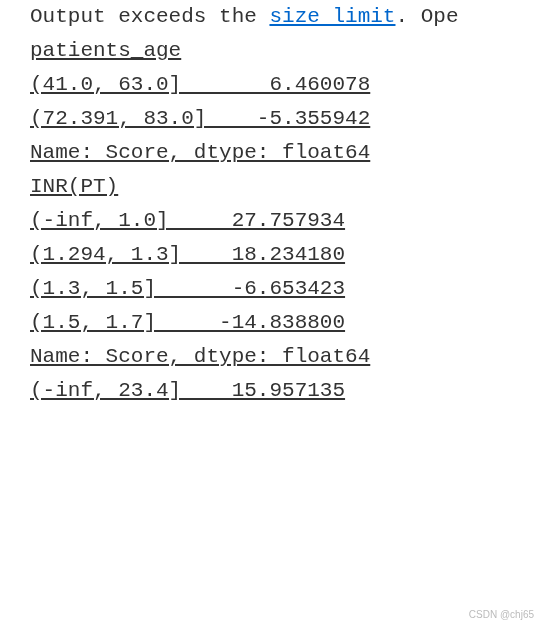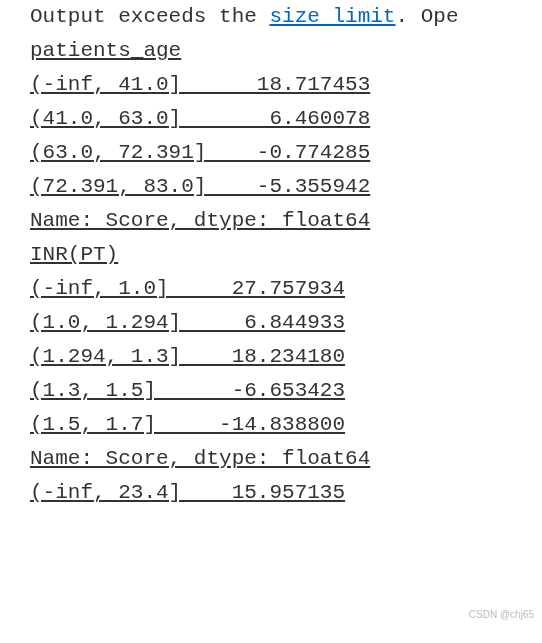--- a/index.html
+++ b/index.html
@@ -42,28 +42,25 @@
   </style>
 </head>
 <body>
 
 <div class="first-line-wrap">
   <span>Output exceeds the </span><span class="link-text">size limit</span><span>. Ope</span>
 </div>
 
 <div id="content">
     <div class="output-line">patients_age</div>
-    <div class="output-line">(-inf, 41.0]      18.717453</div>
     <div class="output-line">(41.0, 63.0]       6.460078</div>
-    <div class="output-line">(63.0, 72.391]    -0.774285</div>
     <div class="output-line">(72.391, 83.0]    -5.355942</div>
     <div class="output-line">Name: Score, dtype: float64</div>
     <div class="output-line">INR(PT)</div>
     <div class="output-line">(-inf, 1.0]     27.757934</div>
-    <div class="output-line">(1.0, 1.294]     6.844933</div>
     <div class="output-line">(1.294, 1.3]    18.234180</div>
     <div class="output-line">(1.3, 1.5]      -6.653423</div>
     <div class="output-line">(1.5, 1.7]     -14.838800</div>
     <div class="output-line">Name: Score, dtype: float64</div>
     <div class="output-line">(-inf, 23.4]    15.957135</div>
   </div>
 
 <div class="watermark">CSDN @chj65</div>
 
 </body></html>

